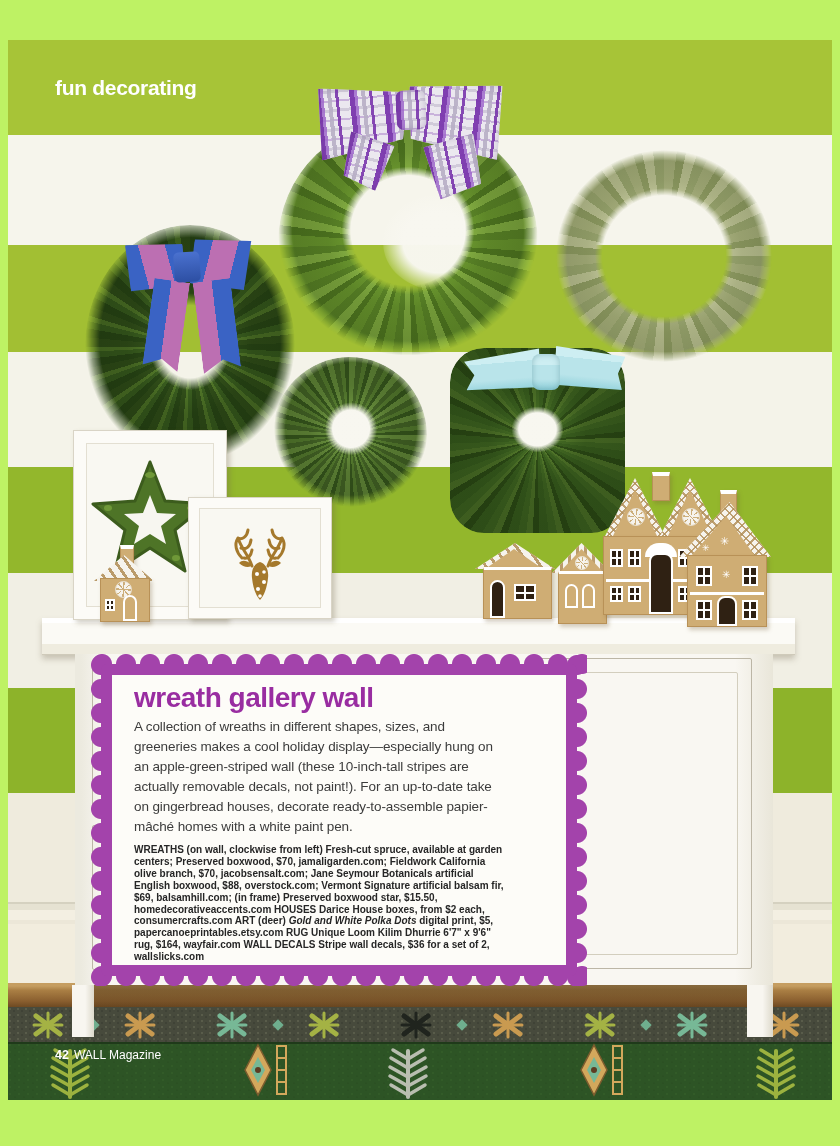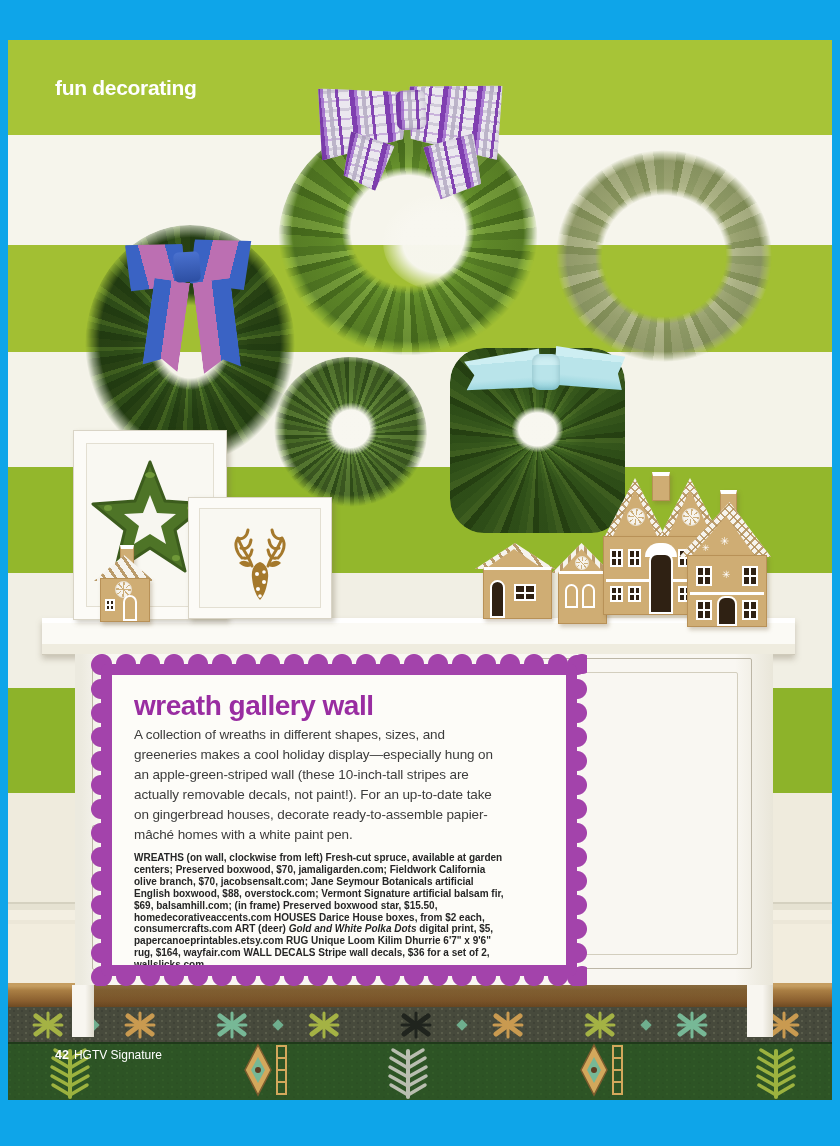--- a/index.html
+++ b/index.html
@@ -1,16 +1,16 @@
 <!DOCTYPE html>
 <html><head>
 <meta charset="utf-8">
 <style>
   html,body{margin:0;padding:0;background:#e9e9e9;}
-  .page{position:relative;width:840px;height:1146px;background:#0ea5e9;margin:0 auto;overflow:hidden;
+  .page{position:relative;width:840px;height:1146px;background:#bef264;margin:0 auto;overflow:hidden;
         font-family:"Liberation Sans", sans-serif;}
   .photo{position:absolute;left:8px;top:40px;width:824px;height:1060px;overflow:hidden;background:#f6f5ec;}
 
   
   .wall{position:absolute;left:0;top:0;width:100%;height:943px;
     background:linear-gradient(180deg,
       #a7c437 0 95px, #f6f5ec 95px 205px,
       #a2bf33 205px 312px, #f4f3e9 312px 427px,
       #93b72c 427px 533px, #f1efe4 533px 648px,
       #8db32a 648px 753px, #efebdd 753px 100%);}
@@ -111,21 +111,21 @@
   .flake{position:absolute;color:#fff;font-size:11px;line-height:1;}
 
   
   .infobox{position:absolute;left:82px;top:613px;width:498px;height:334px;}
   .sc{position:absolute;}
   .sc-top{left:1px;right:1px;top:0;height:22px;background-image:radial-gradient(circle 10px at 11px 11px,#a343ab 9.5px,rgba(163,67,171,0) 10.5px);background-size:24px 22px;background-repeat:repeat-x;}
   .sc-bot{left:1px;right:1px;bottom:0;height:22px;background-image:radial-gradient(circle 10px at 11px 11px,#a343ab 9.5px,rgba(163,67,171,0) 10.5px);background-size:24px 22px;background-repeat:repeat-x;}
   .sc-left{top:1px;bottom:1px;left:0;width:22px;background-image:radial-gradient(circle 10px at 11px 11px,#a343ab 9.5px,rgba(163,67,171,0) 10.5px);background-size:22px 24px;background-repeat:repeat-y;}
   .sc-right{top:1px;bottom:1px;right:0;width:22px;background-image:radial-gradient(circle 10px at 11px 11px,#a343ab 9.5px,rgba(163,67,171,0) 10.5px);background-size:22px 24px;background-repeat:repeat-y;}
   .ib-band{position:absolute;inset:11px;background:#a343ab;border-radius:6px;}
-  .ib-inner{position:absolute;inset:22px;background:#fdfcf8;padding:16px 16px 6px 22px;box-sizing:border-box;overflow:hidden;}
+  .ib-inner{position:absolute;inset:22px;background:#fdfcf8;padding:8px 16px 6px 22px;box-sizing:border-box;overflow:hidden;}
   .ib-title{margin:0;color:#992da1;font-size:28px;line-height:30px;font-weight:bold;letter-spacing:-0.5px;}
   .ib-body{margin:4px 0 0 0;width:372px;color:#3c3c3c;font-size:13.5px;line-height:20px;letter-spacing:-0.1px;}
   .ib-credits{margin:7px 0 0 0;width:376px;color:#262626;font-size:10px;line-height:11.9px;font-weight:bold;}
 
   .footer{position:absolute;left:47px;top:1008px;color:#fff;font-size:12px;}
   .footer b{margin-right:5px;font-size:12.5px;}
   .rug{position:absolute;left:0;top:967px;width:824px;height:93px;}
 </style>
 </head>
 <body>
@@ -346,17 +346,17 @@
       <div class="sc sc-right"></div>
       <div class="ib-band"></div>
       <div class="ib-inner">
         <h2 class="ib-title">wreath gallery wall</h2>
         <p class="ib-body">A collection of wreaths in different shapes, sizes, and greeneries makes a cool holiday display—especially hung on an apple-green-striped wall (these 10-inch-tall stripes are actually removable decals, not paint!). For an up-to-date take on gingerbread houses, decorate ready-to-assemble papier-mâché homes with a white paint pen.</p>
         <p class="ib-credits"><span>WREATHS (on wall, clockwise from left) Fresh-cut spruce, available at garden centers; Preserved boxwood, $70, jamaligarden.com; Fieldwork California olive branch, $70, jacobsensalt.com; Jane Seymour Botanicals artificial English boxwood, $88, overstock.com; Vermont Signature artificial balsam fir, $69, balsamhill.com; (in frame) Preserved boxwood star, $15.50, homedecorativeaccents.com HOUSES Darice House boxes, from $2 each, consumercrafts.com ART (deer) </span><span style="font-style: italic;">Gold and White Polka Dots</span><span> digital print, $5, papercanoeprintables.etsy.com RUG Unique Loom Kilim Dhurrie 6'7" x 9'6" rug, $164, wayfair.com WALL DECALS Stripe wall decals, $36 for a set of 2, wallslicks.com</span></p>
       </div>
     </div>
 
     <div class="footer">
-      <b>42</b><span>HGTV Signature</span>
+      <b>42</b><span>WALL Magazine</span>
     </div>
 
   </div>
 </div>
 
 </body></html>

